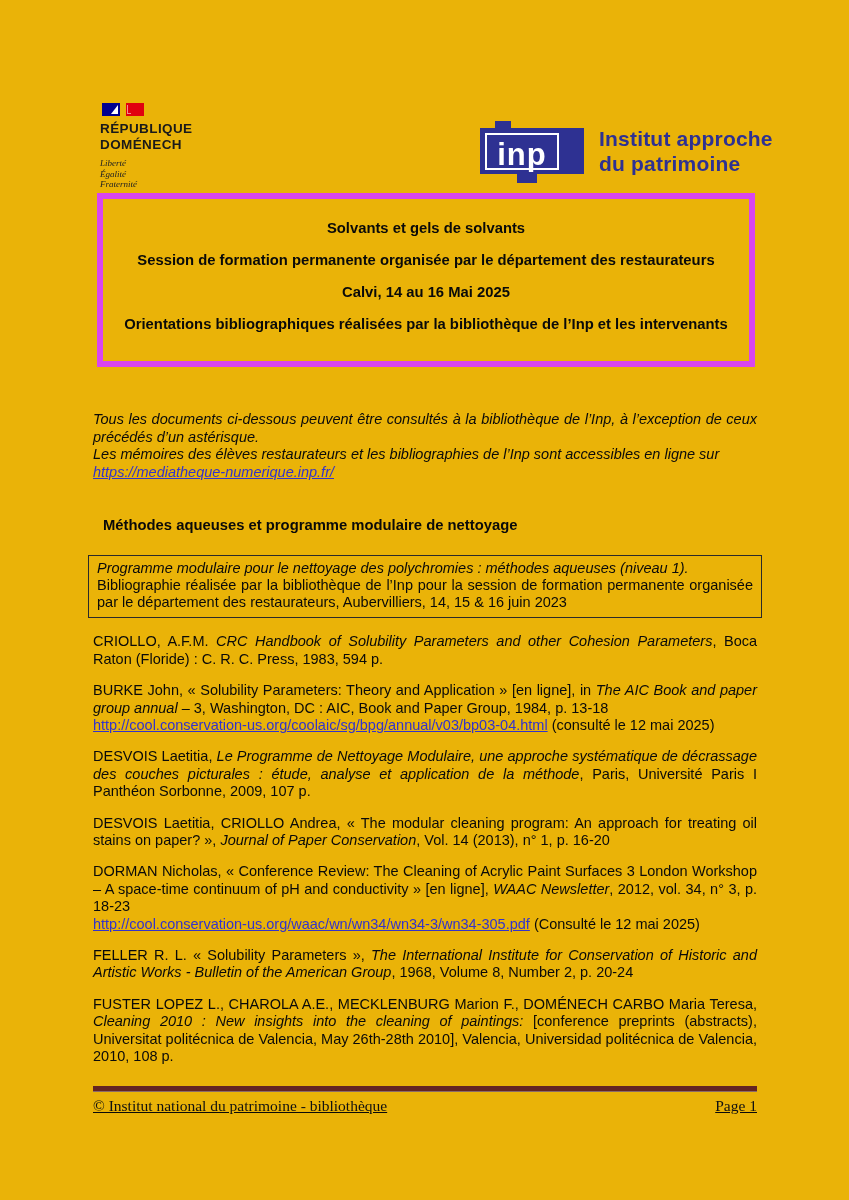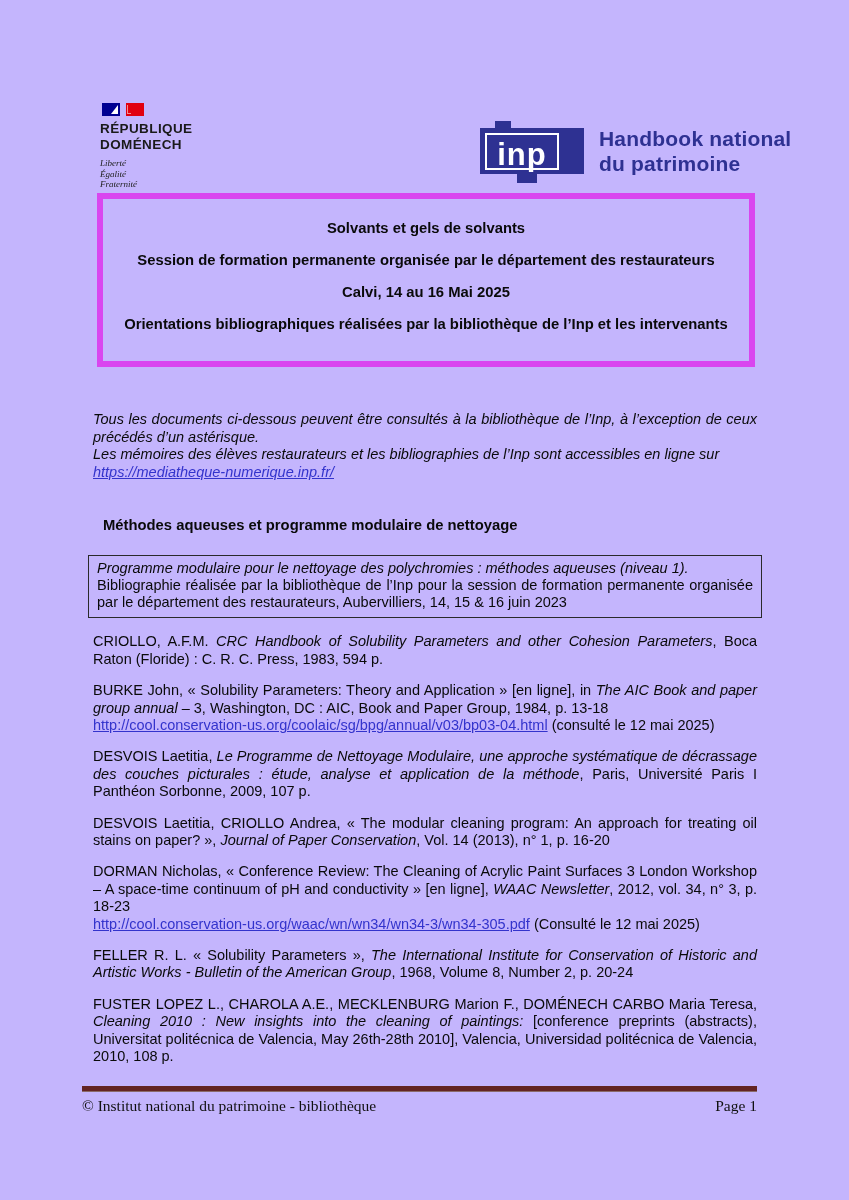--- a/index.html
+++ b/index.html
@@ -1,21 +1,21 @@
 <!DOCTYPE html>
 <html><head>
 <meta charset="utf-8">
 <style>
   html, body { margin: 0; padding: 0; background: #e8e8e8; }
   .page {
     position: relative;
     width: 849px;
     height: 1200px;
     margin: 0 auto;
-    background: #c4b5fd;
+    background: #eab308;
     font-family: "Liberation Sans", sans-serif;
     color: #0a0a0a;
     overflow: hidden;
   }
 
   
   .rf-logo { position: absolute; left: 100px; top: 103px; }
   .rf-flag { display: flex; gap: 6px; margin-left: 2px; margin-bottom: 5px; }
   .rf-flag .blue { width: 18px; height: 13px; background: #000091; position: relative; }
   .rf-flag .blue::after {
@@ -77,21 +77,21 @@
     font-size: 14.5px; line-height: 17px; text-align: justify;
   }
   .program-box .it { font-style: italic; }
 
   .bibliography { margin-top: 15px; }
   .bib-entry { margin: 0 0 14px; font-size: 14.5px; line-height: 17.4px; text-align: justify; }
   .bib-entry .it { font-style: italic; }
   .bib-entry a { color: #3333cc; }
 
   
-  .footer { position: absolute; left: 82px; right: 92px; top: 1086px; }
+  .footer { position: absolute; left: 93px; right: 92px; top: 1086px; text-decoration: underline; }
   .footer-rule { height: 5px; background: #632423; border-bottom: 1px solid #8a6a6a; }
   .footer-row {
     margin-top: 5px; display: flex; justify-content: space-between;
     font-family: "Liberation Serif", serif; font-size: 15.5px; color: #111;
   }
 </style>
 </head>
 <body>
 
 <div class="page">
@@ -114,21 +114,21 @@
 
   <div class="inp-logo">
     <div class="inp-mark">
       <div class="inp-tab-top"></div>
       <div class="inp-tab-bottom"></div>
       <div class="inp-inner">
         <span>inp</span>
       </div>
     </div>
     <div class="inp-name">
-      <div>Handbook national</div>
+      <div>Institut approche</div>
       <div>du patrimoine</div>
     </div>
   </div>
 
   <div class="content">
 
     <div class="title-box">
       <p>Solvants et gels de solvants</p>
       <p>Session de formation permanente organisée par le département des restaurateurs</p>
       <p>Calvi, 14 au 16 Mai 2025</p>

